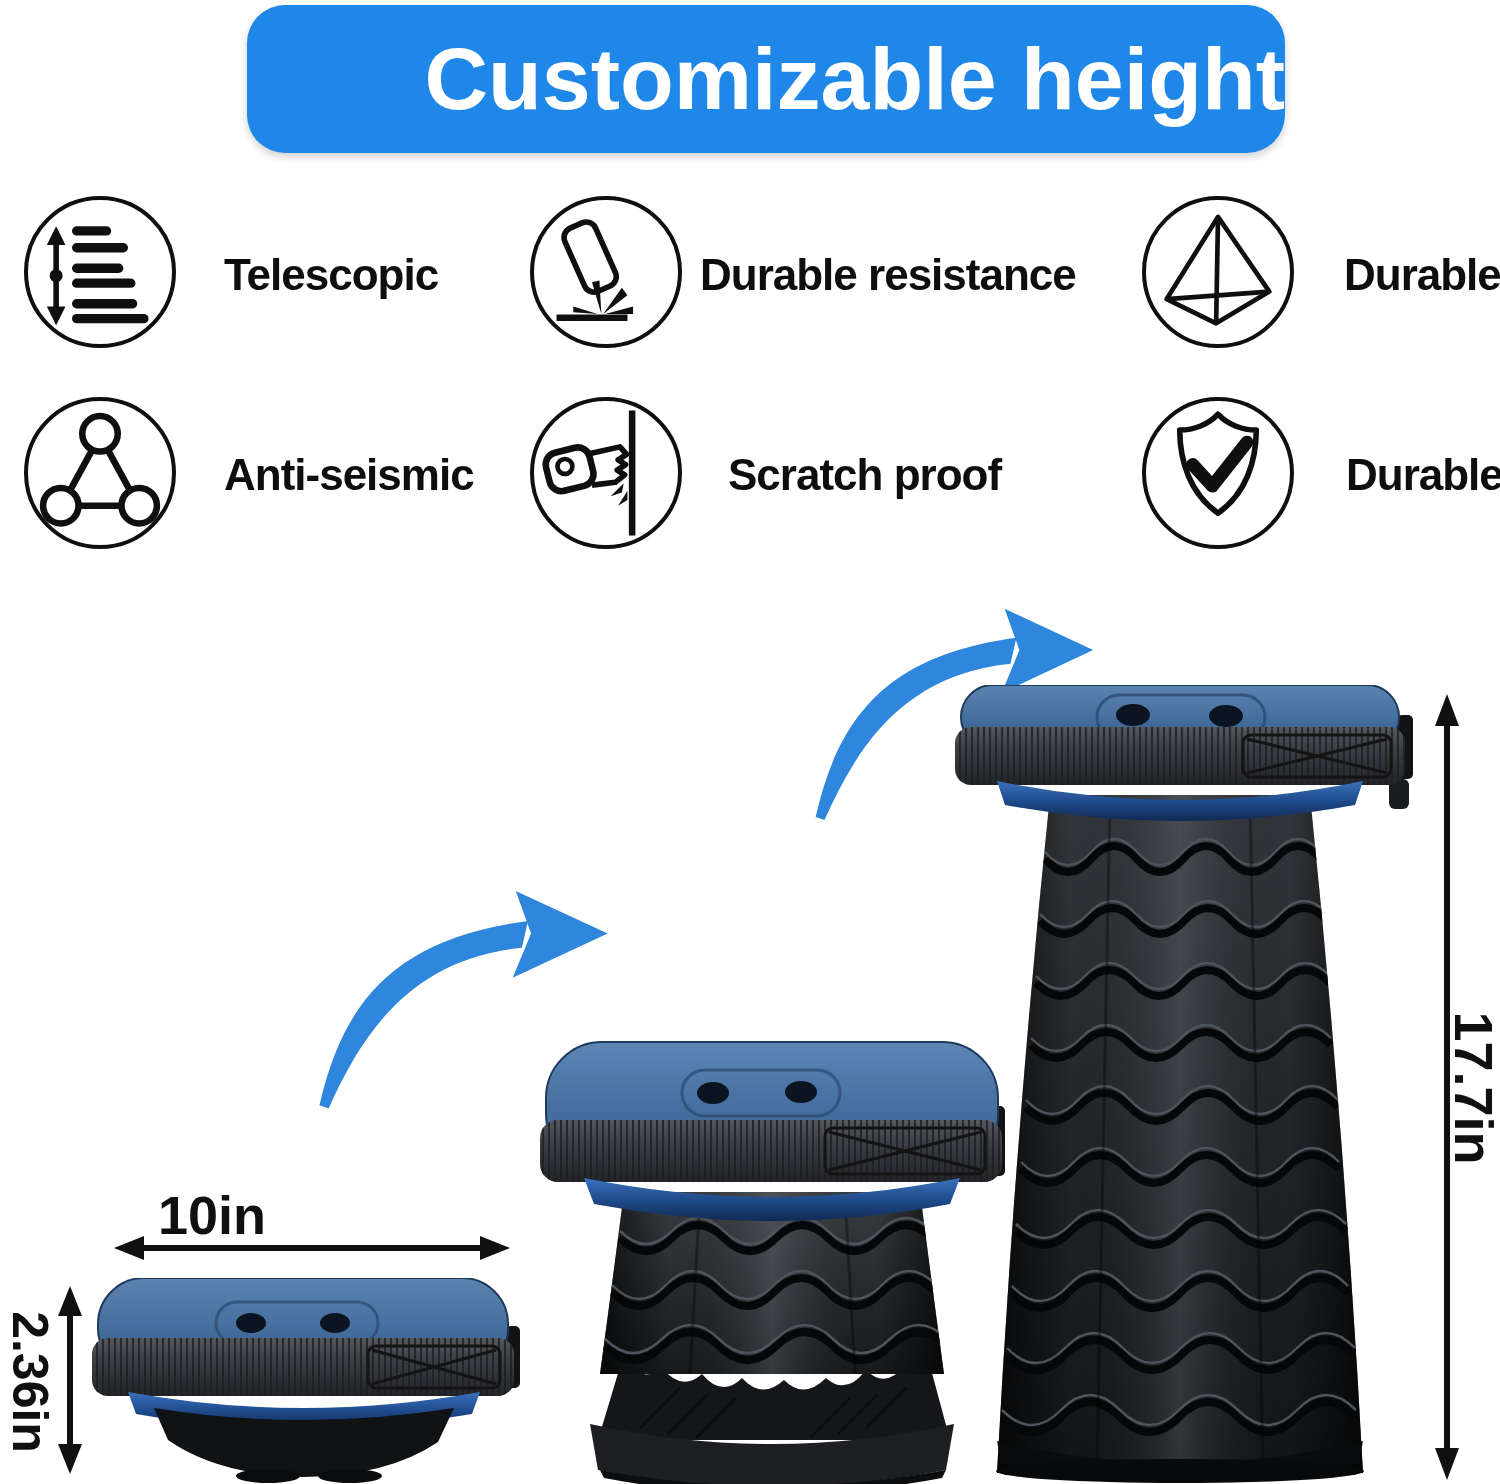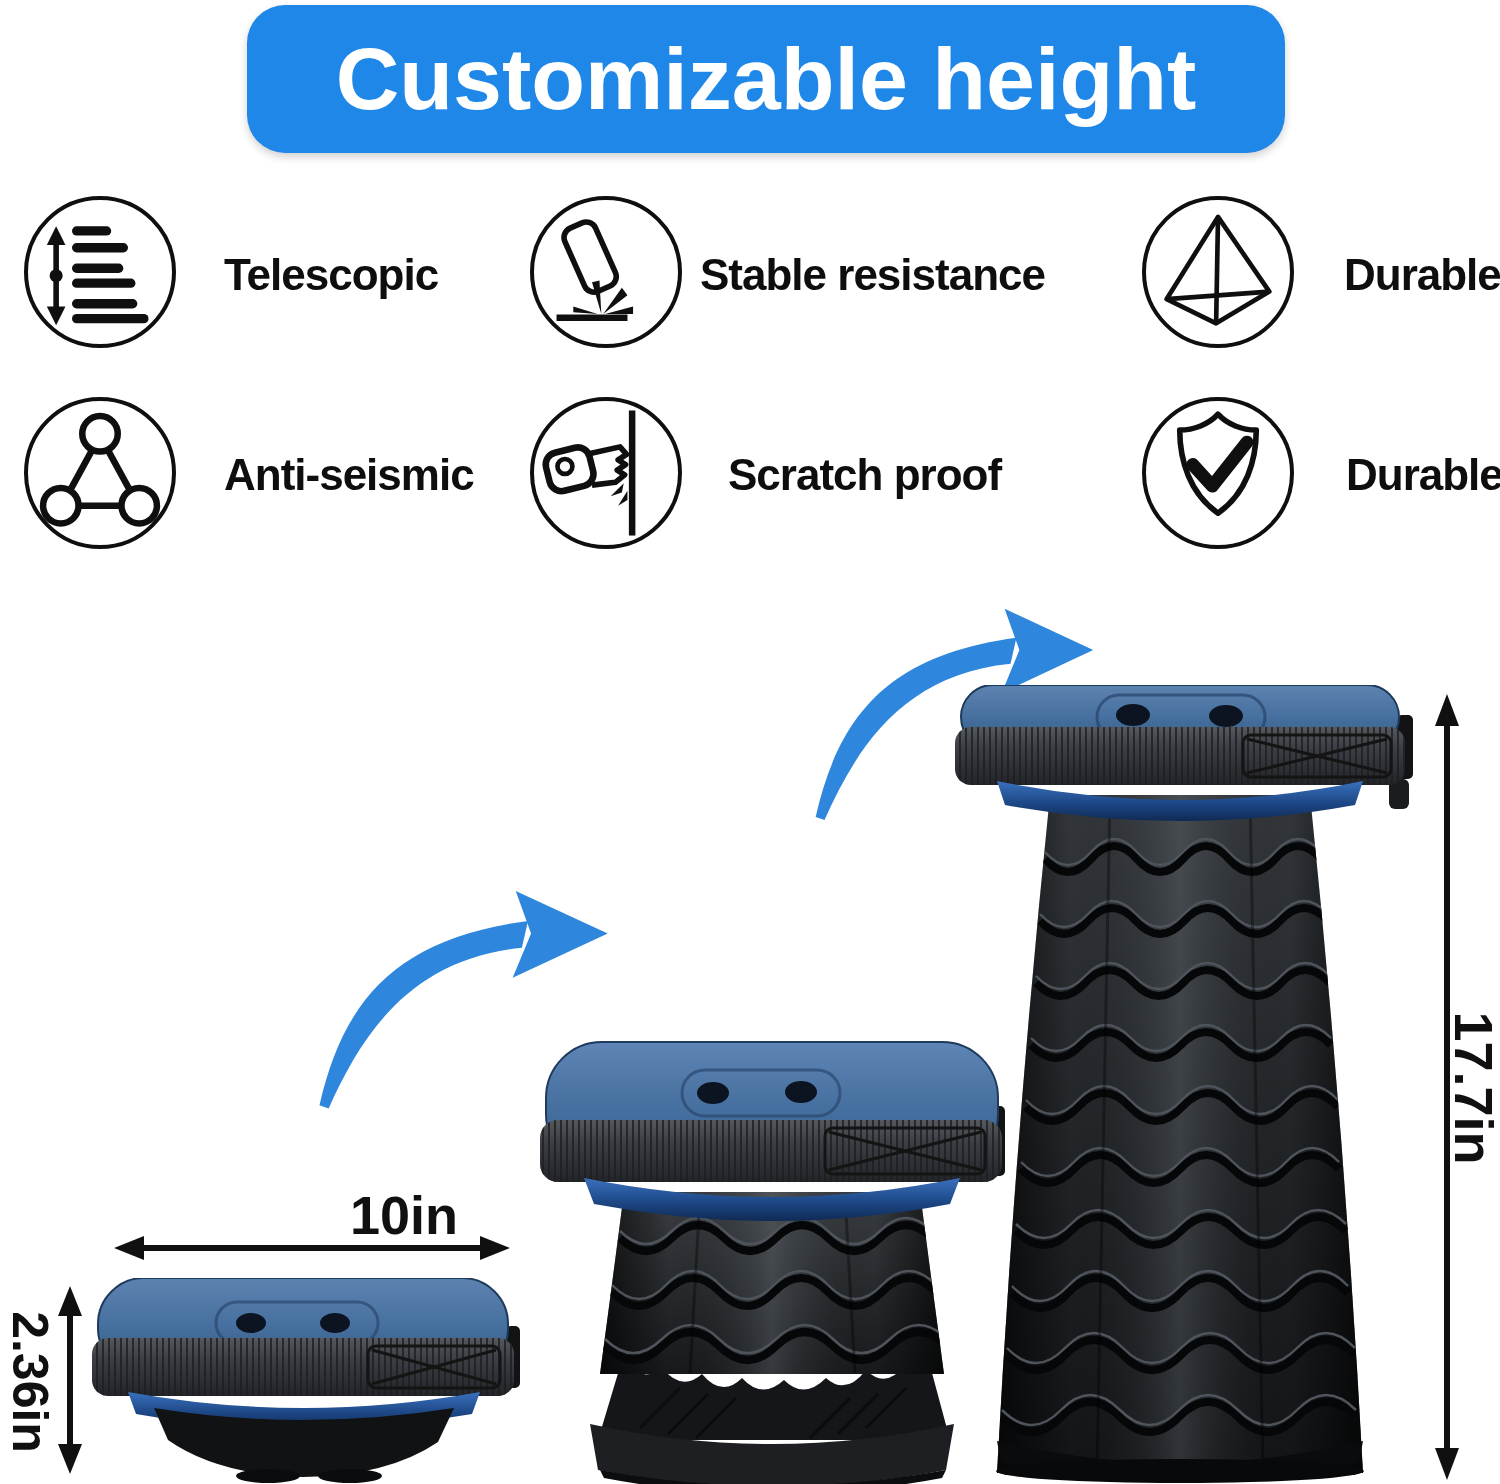--- a/index.html
+++ b/index.html
@@ -2,21 +2,21 @@
 <html><head>
 <meta charset="utf-8">
 <style>
   html,body{margin:0;padding:0;overflow:hidden;}
   .stage{position:relative;width:1500px;height:1484px;background:#ffffff;
          font-family:"Liberation Sans",sans-serif;}
   .abs{position:absolute;}
 
   
   .banner{left:247px;top:5px;width:1038px;height:148px;background:#1f87e8;
-          border-radius:38px;display:flex;align-items:center;justify-content:center;
+          border-radius:38px;display:flex;align-items:center;justify-content:flex-end;
           box-shadow:0 4px 8px rgba(0,0,0,.18);}
   .banner-text{color:#ffffff;font-size:88px;font-weight:700;letter-spacing:0px;}
 
   
   .circle{width:152px;height:152px;border:4.5px solid #0f0f0f;border-radius:50%;
           box-sizing:border-box;display:flex;align-items:center;justify-content:center;
           background:#fff;}
   .flabel{font-size:44px;font-weight:700;color:#0e0e0e;letter-spacing:-1px;white-space:nowrap;margin-left:32px;}
 
   
@@ -54,21 +54,21 @@
   <div class="abs circle" style="left:530px;top:196px;">
     <svg width="140" height="140" viewBox="0 0 150 150">
       <rect x="40" y="22" width="36" height="74" rx="11" fill="none" stroke="#0f0f0f" stroke-width="6" transform="rotate(-24 58 59)"></rect>
       <line x1="22" y1="124" x2="98" y2="124" stroke="#0f0f0f" stroke-width="7"></line>
       <path d="M70,120 L60,86 L68,84 Z" fill="#0f0f0f"></path>
       <path d="M72,120 L92,92 L98,100 Z" fill="#0f0f0f"></path>
       <path d="M74,120 L104,112 L104,120 Z" fill="#0f0f0f"></path>
       <path d="M66,120 L40,112 L40,118 Z" fill="#0f0f0f"></path>
     </svg>
   </div>
-  <div class="abs flabel" style="left:668px;top:250px;">Stable resistance</div>
+  <div class="abs flabel" style="left:668px;top:250px;">Durable resistance</div>
 
   <div class="abs circle" style="left:1142px;top:196px;">
     <svg width="140" height="140" viewBox="0 0 150 150" fill="none" stroke="#0f0f0f" stroke-width="5" stroke-linejoin="round">
       <path d="M75,16 L20,104 L73,130 L130,96 Z"></path>
       <path d="M75,16 L73,130"></path>
       <path d="M20,104 L130,96"></path>
     </svg>
   </div>
   <div class="abs flabel" style="left:1312px;top:250px;">Durable</div>
 
@@ -279,21 +279,21 @@
       <ellipse cx="281" cy="31" rx="17" ry="11" fill="#0c1422"></ellipse>
       <rect x="10" y="42" width="450" height="58" rx="16" fill="url(#t-strap)"></rect>
       <rect x="10" y="42" width="450" height="58" rx="16" fill="url(#t-ribs)" opacity=".8"></rect>
       <rect x="298" y="50" width="148" height="42" rx="8" fill="none" stroke="#141414" stroke-width="3"></rect>
       <line x1="302" y1="54" x2="442" y2="88" stroke="#141414" stroke-width="3"></line>
       <line x1="302" y1="88" x2="442" y2="54" stroke="#141414" stroke-width="3"></line>
       <path d="M52,96 Q235,134 418,96 L410,120 Q235,152 60,120 Z" fill="url(#t-rim)"></path>
     </svg>
   </div>
 
-  <div class="abs dim" style="left:158px;top:1184px;width:300px;font-size:54px;text-align:right;">10in</div>
+  <div class="abs dim" style="left:158px;top:1184px;width:300px;font-size:54px;text-align:left;">10in</div>
   <div class="abs" style="left:112px;top:1232px;">
     <svg width="400" height="32" viewBox="0 0 400 32" fill="#101010">
       <line x1="16" y1="16" x2="384" y2="16" stroke="#101010" stroke-width="6"></line>
       <path d="M2,16 L32,4 L32,28 Z"></path>
         <path d="M398,16 L368,4 L368,28 Z"></path>
     </svg>
   </div>
 
   <div class="abs dim rot90" style="left:58px;top:1282px;width:200px;height:56px;font-size:50px;">2.36in</div>
   <div class="abs" style="left:54px;top:1284px;">

